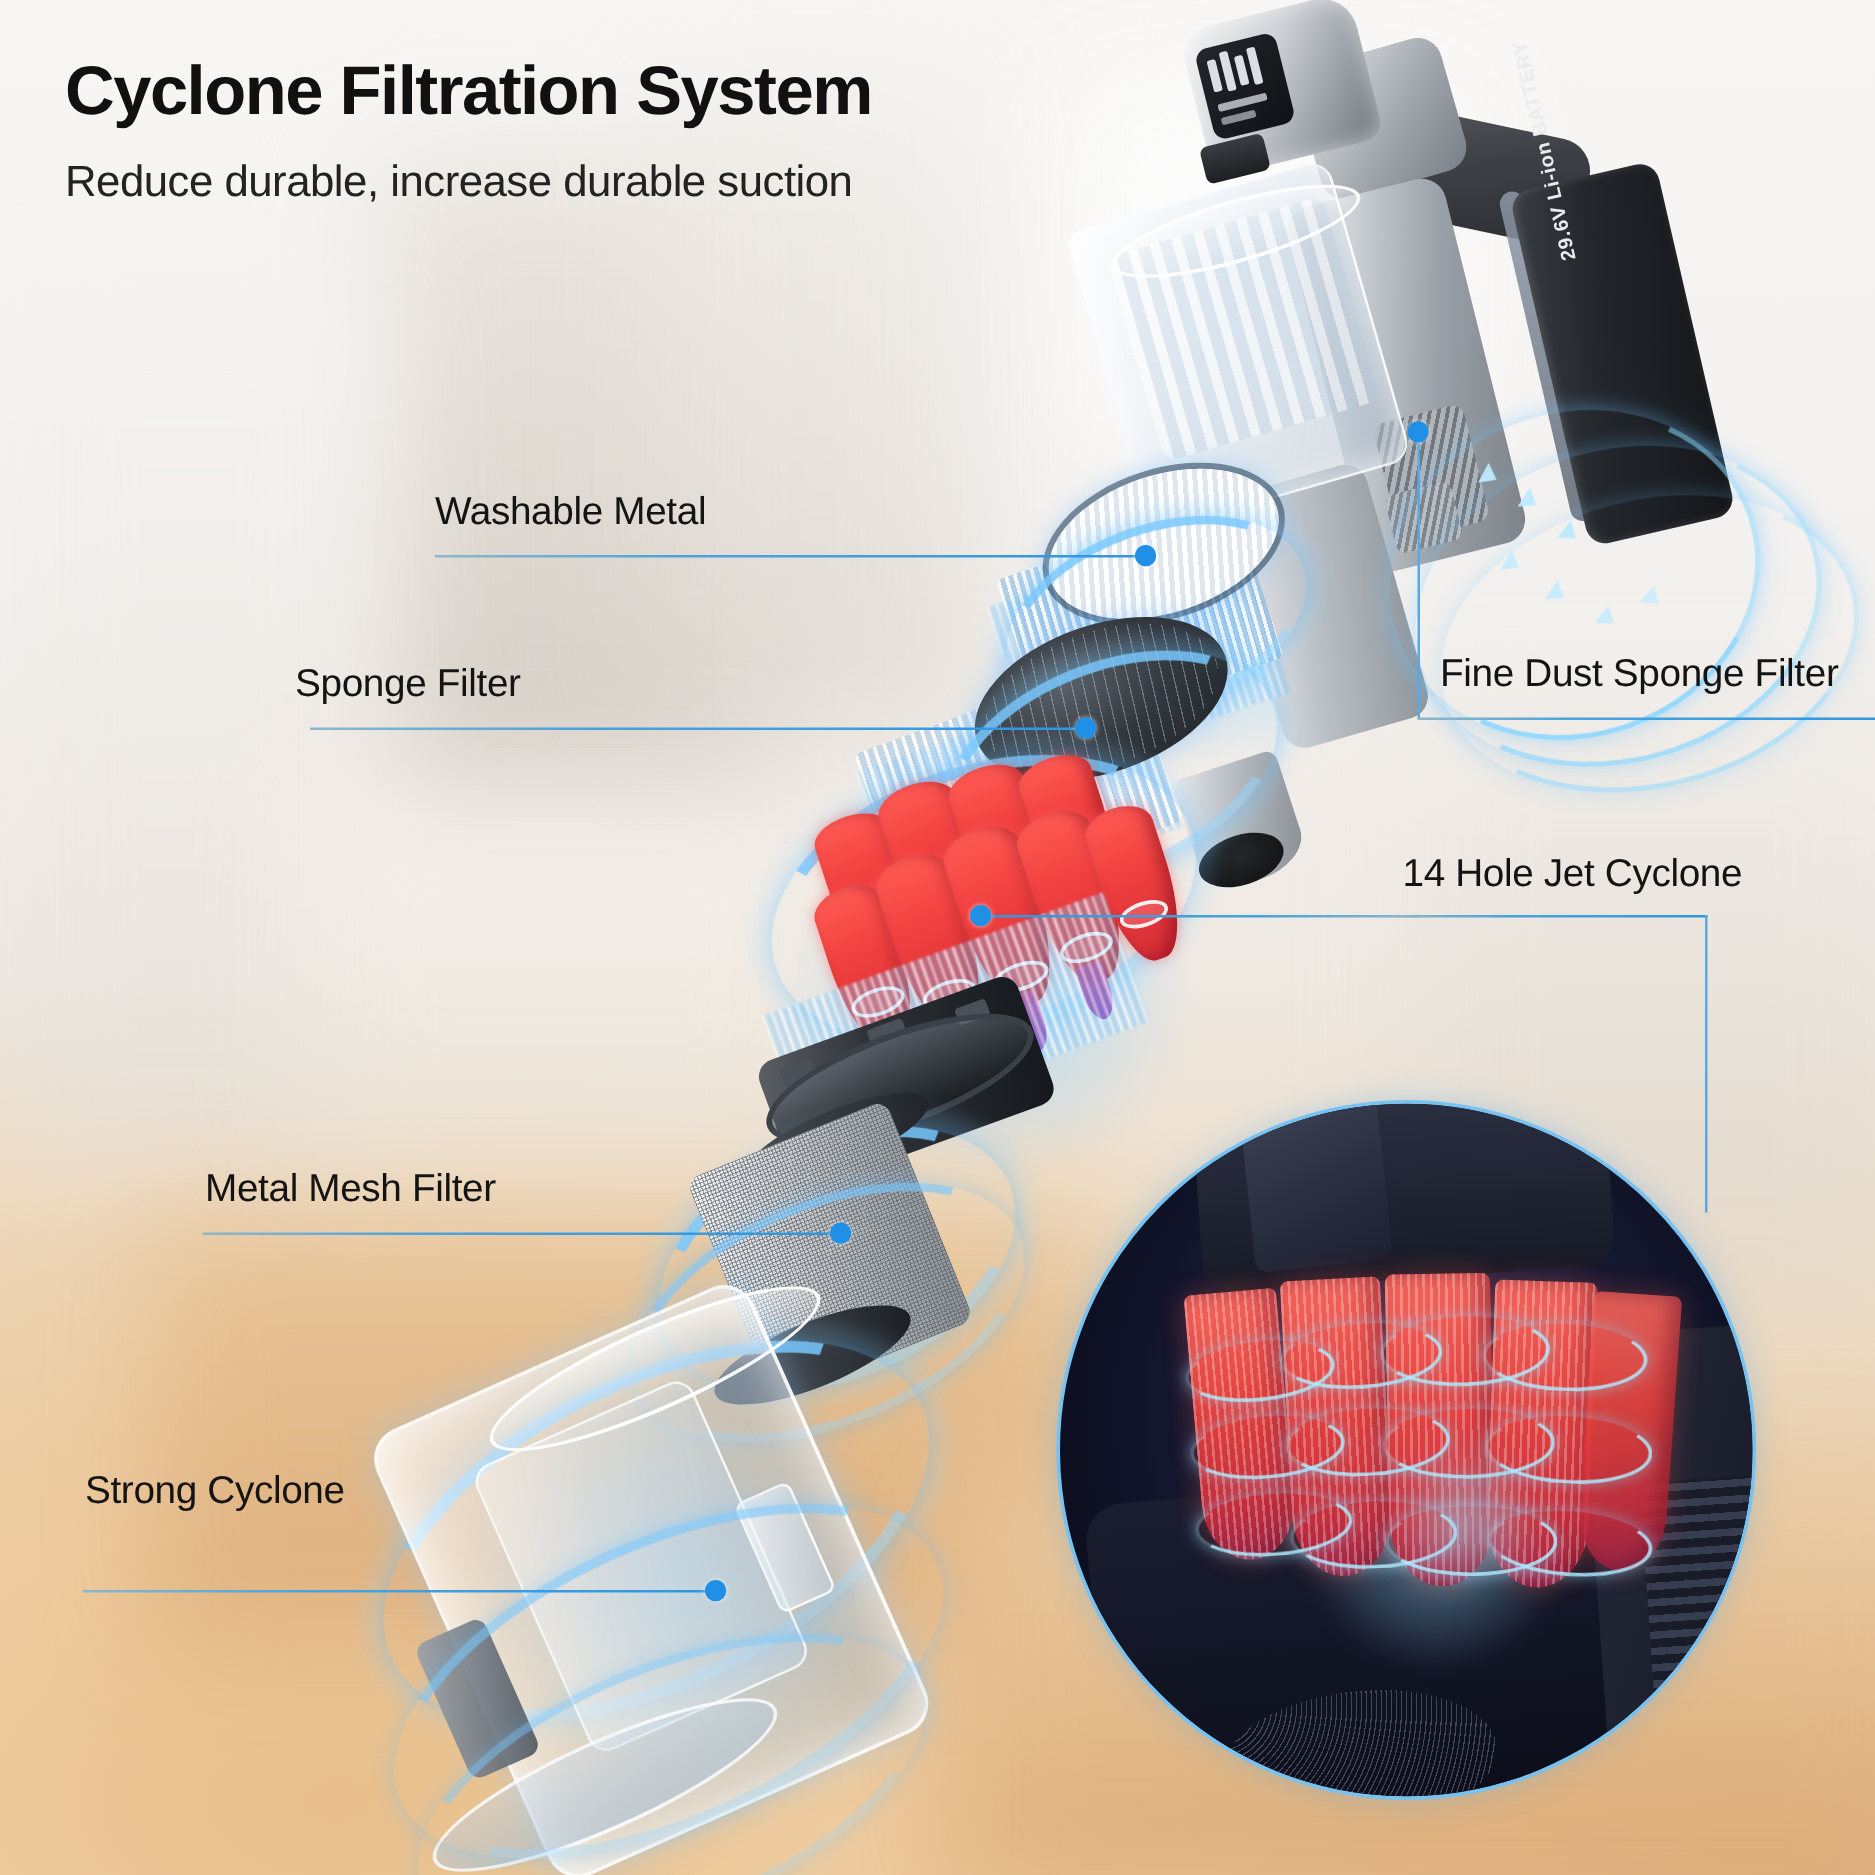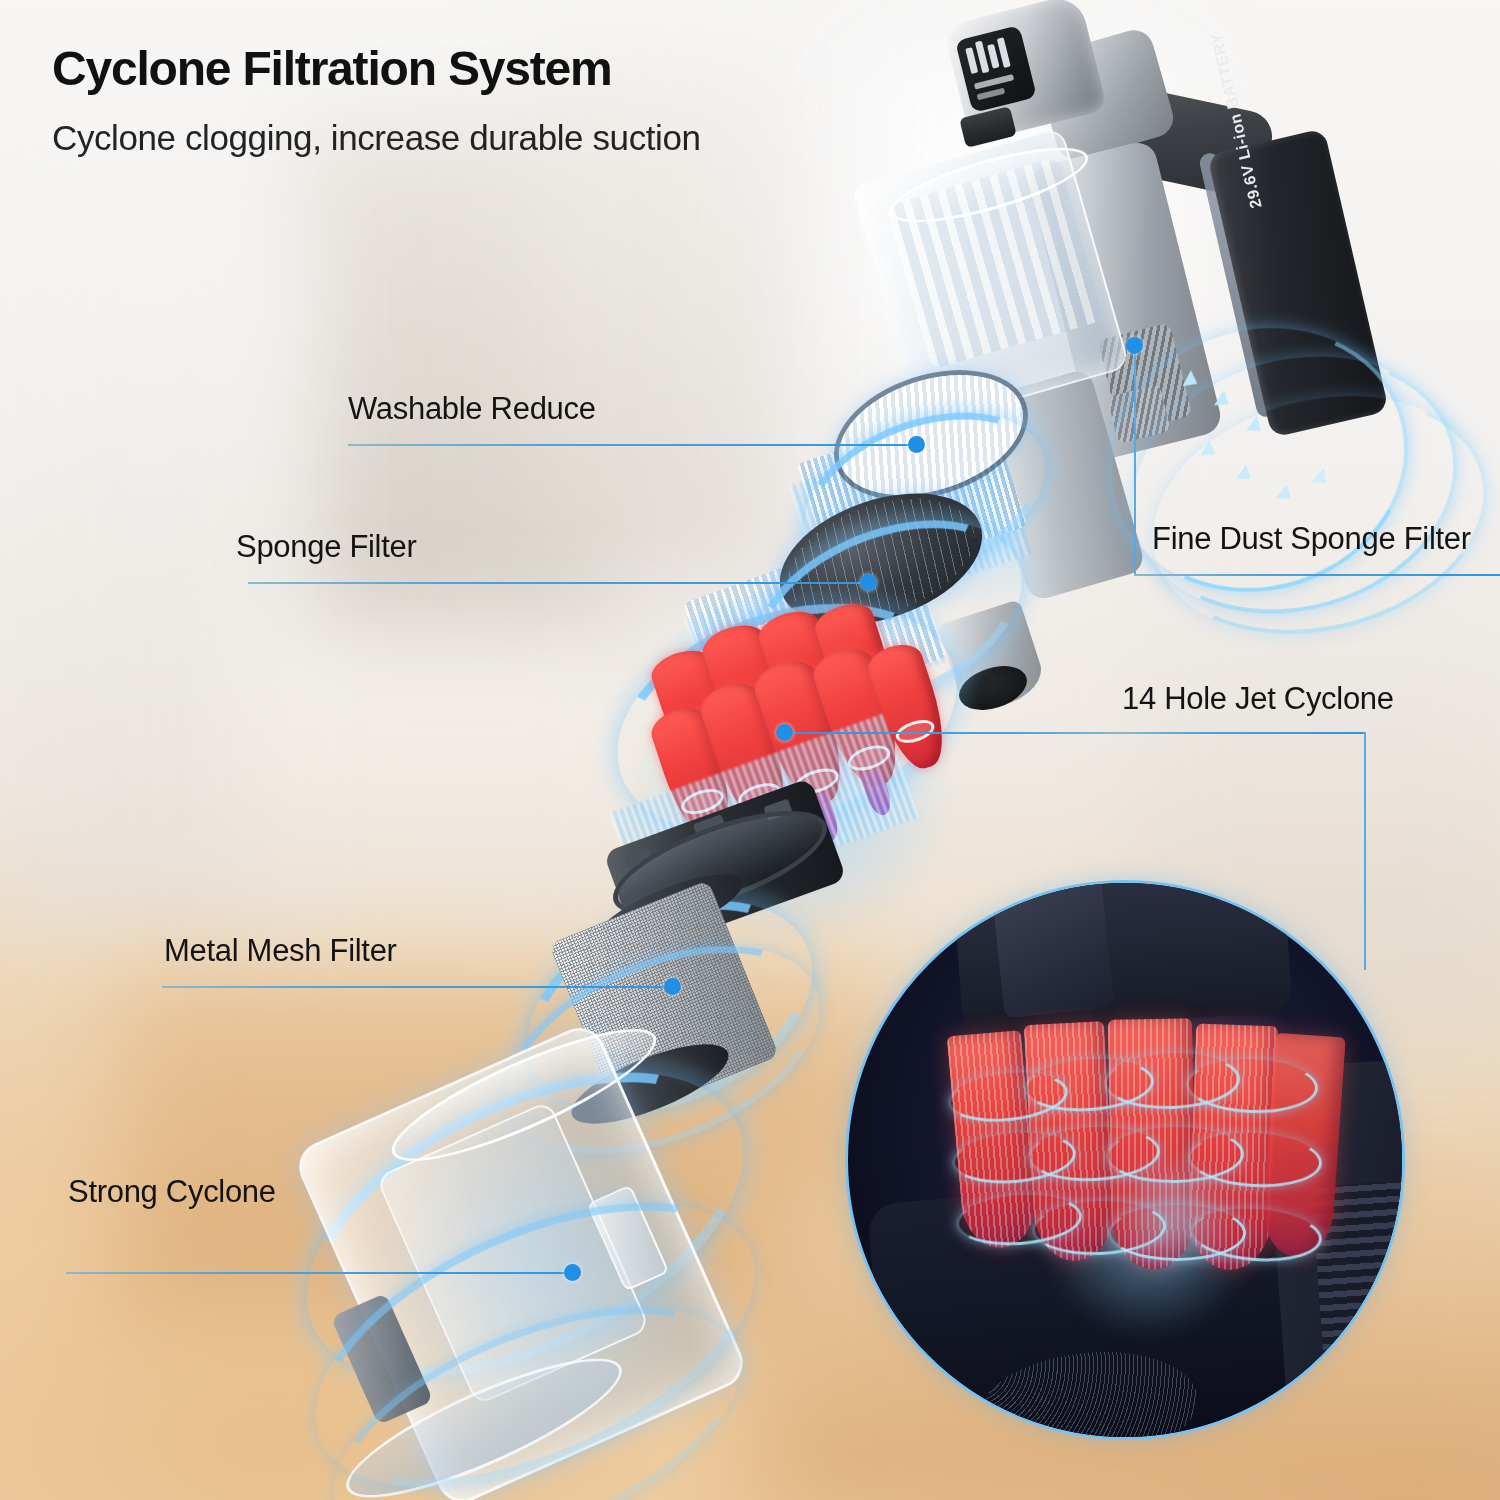--- a/index.html
+++ b/index.html
@@ -33,21 +33,21 @@
 
   
   .hdr { position:absolute; left:52px; top:28px; width:900px; }
   .hdr-6stage{
     font-size:86px; font-weight:bold; line-height:1.02; letter-spacing:-1px;
     background:linear-gradient(90deg,#22a6ea 0%,#2e8ce6 45%,#3c6ee0 100%);
     -webkit-background-clip:text; background-clip:text; color:transparent;
     -webkit-text-fill-color:transparent;
   }
   .hdr-title{
-    font-size:48px; font-weight:bold; color:#111; line-height:1.05;
+    font-size:55px; font-weight:bold; color:#111; line-height:1.05;
     margin-top:16px; letter-spacing:-1.2px;
   }
   .hdr-sub{
     font-size:35px; color:#232323; margin-top:24px; letter-spacing:-.4px;
   }
 
   
   .callout{ position:absolute; }
   .callout .txt{
     font-size:31px; color:#141414; white-space:nowrap; letter-spacing:-.3px;
@@ -600,25 +600,25 @@
 
   <div class="lead-v" style="left:1134px;top:345px;height:230px;"></div>
   <div class="lead-h" style="left:1134px;top:574px;width:366px;"></div>
   <div class="dot" style="left:1126px;top:337px;"></div>
 
   <div class="lead-h" style="left:1116px;top:732px;width:250px;"></div>
   <div class="lead-v" style="left:1364px;top:732px;height:238px;"></div>
 
   <div class="hdr">
     <div class="hdr-title">Cyclone Filtration System</div>
-    <div class="hdr-sub">Cyclone clogging, increase durable suction</div>
+    <div class="hdr-sub">Reduce durable, increase durable suction</div>
   </div>
 
   <div class="callout" style="left:348px;top:392px;">
-    <div class="txt">Washable Reduce</div>
+    <div class="txt">Washable Metal</div>
   </div>
 
   <div class="callout" style="left:236px;top:530px;">
     <div class="txt">Sponge Filter</div>
   </div>
 
   <div class="callout" style="left:164px;top:934px;">
     <div class="txt">Metal Mesh Filter</div>
   </div>
 

